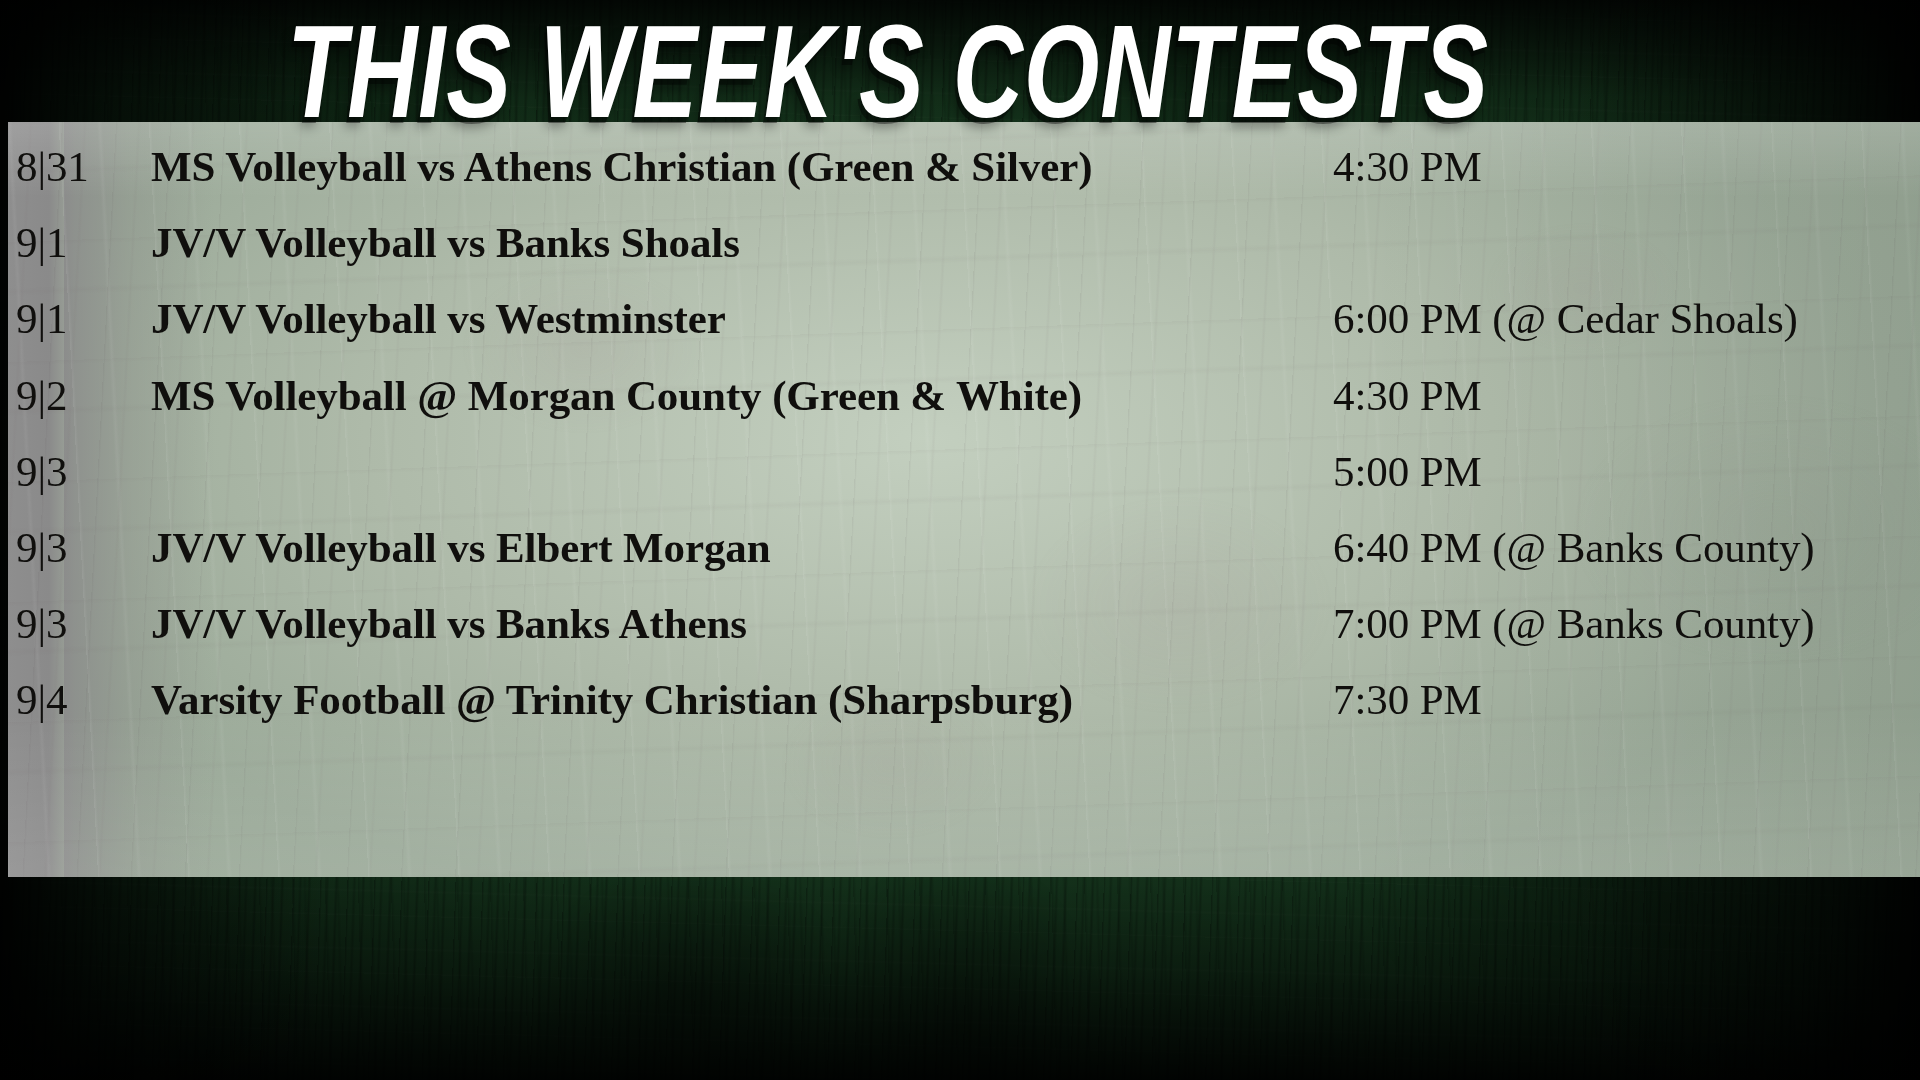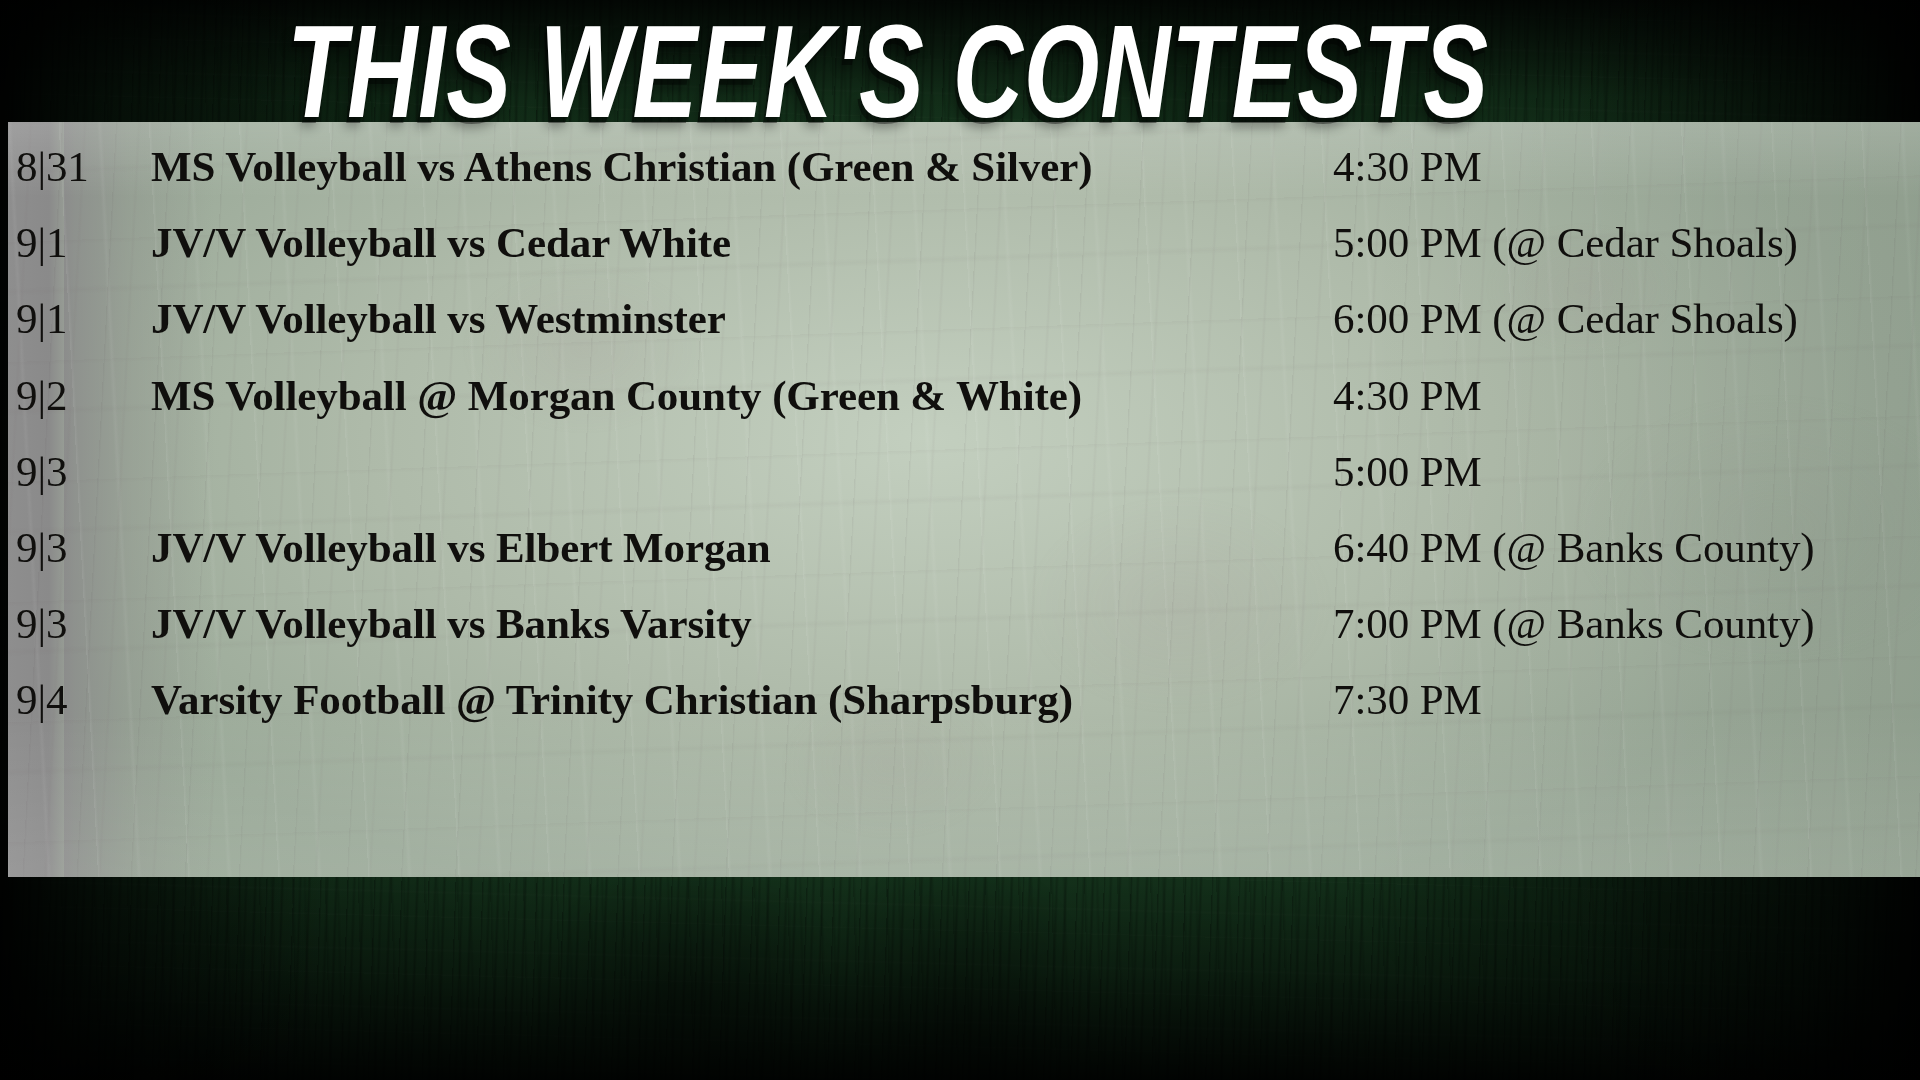--- a/index.html
+++ b/index.html
@@ -208,22 +208,21 @@
     <div class="panel-shade"></div>
 
     <div class="rows" id="rows">
         <div class="row" style="top: 7px;">
           <span class="cell c-date">8|31</span>
           <span class="cell c-event">MS Volleyball vs Athens Christian (Green &amp; Silver)</span>
           <span class="cell c-time">4:30 PM</span>
         </div>
         <div class="row" style="top: 83.2px;">
           <span class="cell c-date">9|1</span>
-          <span class="cell c-event">JV/V Volleyball vs Cedar White</span>
-          <span class="cell c-time">5:00 PM (@ Cedar Shoals)</span>
+          <span class="cell c-event">JV/V Volleyball vs Banks Shoals</span>
         </div>
         <div class="row" style="top: 159.4px;">
           <span class="cell c-date">9|1</span>
           <span class="cell c-event">JV/V Volleyball vs Westminster</span>
           <span class="cell c-time">6:00 PM (@ Cedar Shoals)</span>
         </div>
         <div class="row" style="top: 235.6px;">
           <span class="cell c-date">9|2</span>
           <span class="cell c-event">MS Volleyball @ Morgan County (Green &amp; White)</span>
           <span class="cell c-time">4:30 PM</span>
@@ -232,21 +231,21 @@
           <span class="cell c-date">9|3</span>
           <span class="cell c-time">5:00 PM</span>
         </div>
         <div class="row" style="top: 388px;">
           <span class="cell c-date">9|3</span>
           <span class="cell c-event">JV/V Volleyball vs Elbert Morgan</span>
           <span class="cell c-time">6:40 PM (@ Banks County)</span>
         </div>
         <div class="row" style="top: 464.2px;">
           <span class="cell c-date">9|3</span>
-          <span class="cell c-event">JV/V Volleyball vs Banks Varsity</span>
+          <span class="cell c-event">JV/V Volleyball vs Banks Athens</span>
           <span class="cell c-time">7:00 PM (@ Banks County)</span>
         </div>
         <div class="row" style="top: 540.4px; padding-left: 7px;">
           <span class="cell c-date">9|4</span>
           <span class="cell c-event">Varsity Football @ Trinity Christian (Sharpsburg)</span>
           <span class="cell c-time">7:30 PM</span>
         </div>
       </div>
   </div>
 

